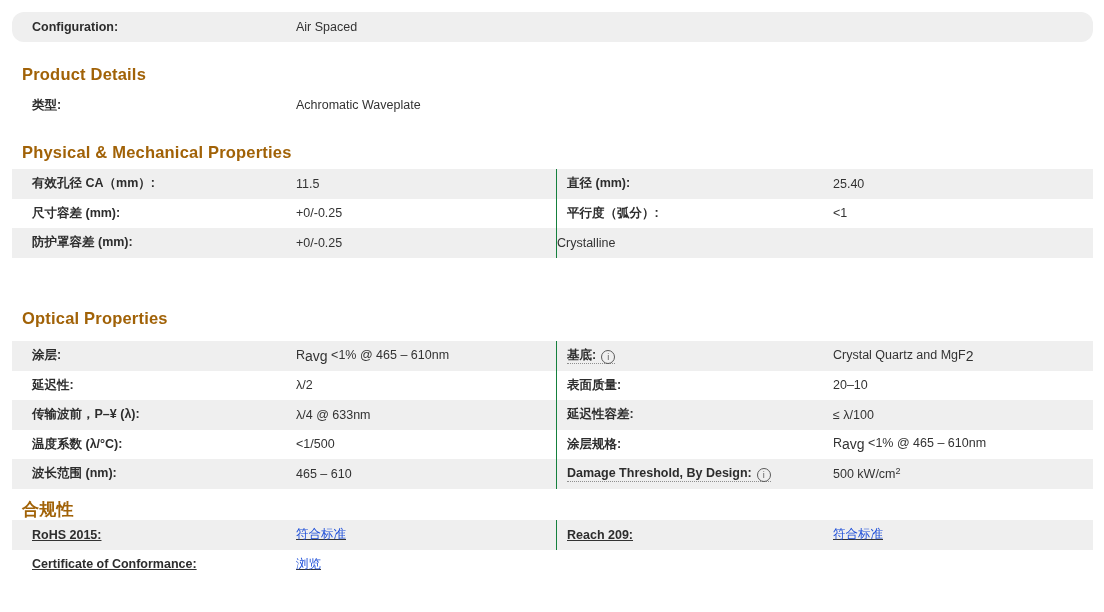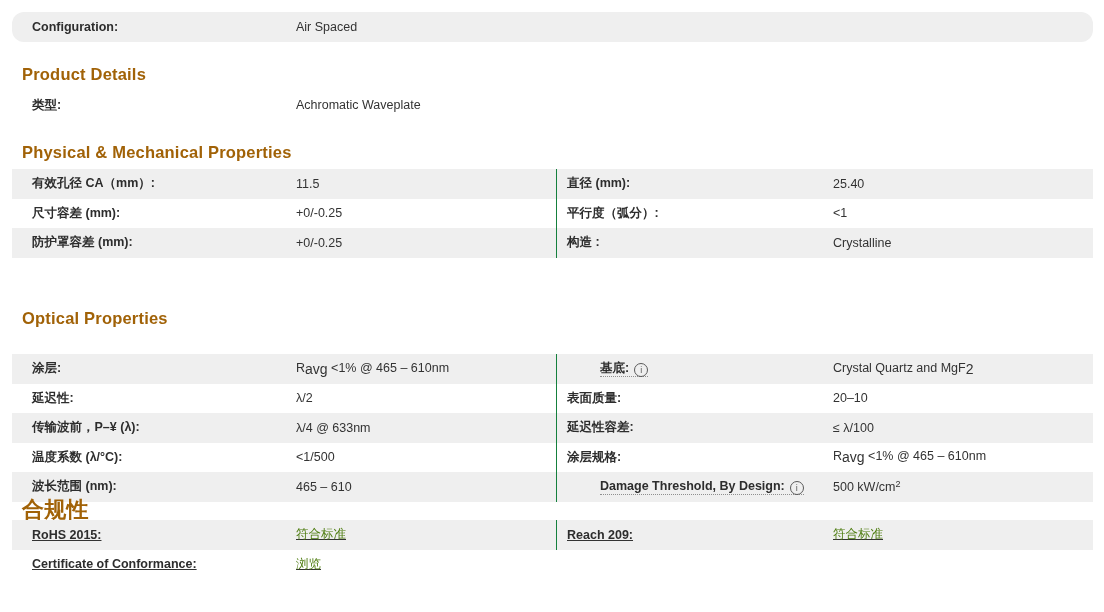--- a/index.html
+++ b/index.html
@@ -8,21 +8,21 @@
     font-family:"Liberation Sans","DejaVu Sans",sans-serif;
     font-size:12.5px; color:#333333; overflow:hidden;
   }
   .abs { position:absolute; }
 
   
   .h1 {
     font-weight:800; font-size:16.5px; color:#a16207; letter-spacing:0.2px;
     line-height:20px; white-space:nowrap;
   }
-  .h1.cjk { font-size:22px; }
+  .h1.cjk { font-size:17px; }
 
   
   .single-row {
     left:12px; width:1081px; height:30px; display:flex; align-items:center;
   }
   .gray { background:#efefef; }
 
   
   .table2 { left:12px; width:1081px; display:flex; align-items:flex-start; }
   .colL { width:544px; }
@@ -31,23 +31,23 @@
   .colL .trow:nth-child(odd), .colR .trow:nth-child(odd) { background:#efefef; }
 
   .label { font-weight:bold; color:#2d2d2d; flex:0 0 auto; white-space:nowrap; }
   .single-row .label, .colL .label { padding-left:20px; width:264px; }
   .colR .label { padding-left:10px; width:266px; }
   .value { white-space:nowrap; color:#333333; }
 
   sub { font-size:14px; vertical-align:-2px; }
   sup { font-size:9px; vertical-align:4px; }
 
-  .lnk { color:#4d7c0f; cursor:pointer; text-decoration:none; }
+  .lnk { color:#1d4ed8; cursor:pointer; text-decoration:none; }
 
-  .tt { border-bottom:1px dotted #8f8f8f; padding-bottom:1px; cursor:help;margin-left:33px; }
+  .tt { border-bottom:1px dotted #8f8f8f; padding-bottom:1px; cursor:help; }
   .info-icon {
     display:inline-block; width:12px; height:12px; margin-left:5px;
     border:1px solid #5a5a5a; border-radius:50%;
     font-size:9px; line-height:12px; text-align:center;
     font-weight:400; font-style:normal; color:#5a5a5a; vertical-align:-1px;
   }
 </style>
 </head>
 <body>
 
@@ -81,28 +81,27 @@
   <div class="colR">
     <div class="trow">
       <span class="label">直径 (mm):</span>
       <span class="value">25.40</span>
     </div>
     <div class="trow">
       <span class="label">平行度（弧分）:</span>
       <span class="value">&lt;1</span>
     </div>
     <div class="trow">
-      <span class="label">构造 :</span>
       <span class="value">Crystalline</span>
     </div>
   </div>
 </div>
 
 <div class="abs h1" style="top:308px; left:22px;">Optical Properties</div>
-<div class="abs table2" style="top:354px;justify-content:center;">
+<div class="abs table2" style="top:341px;justify-content:center;">
   <div class="colL">
     <div class="trow">
       <span class="label">涂层:</span>
       <span class="value"><span>R</span><sub>avg</sub><span> &lt;1% @ 465 – 610nm</span></span>
     </div>
     <div class="trow">
       <span class="label">延迟性:</span>
       <span class="value">λ/2</span>
     </div>
     <div class="trow">

